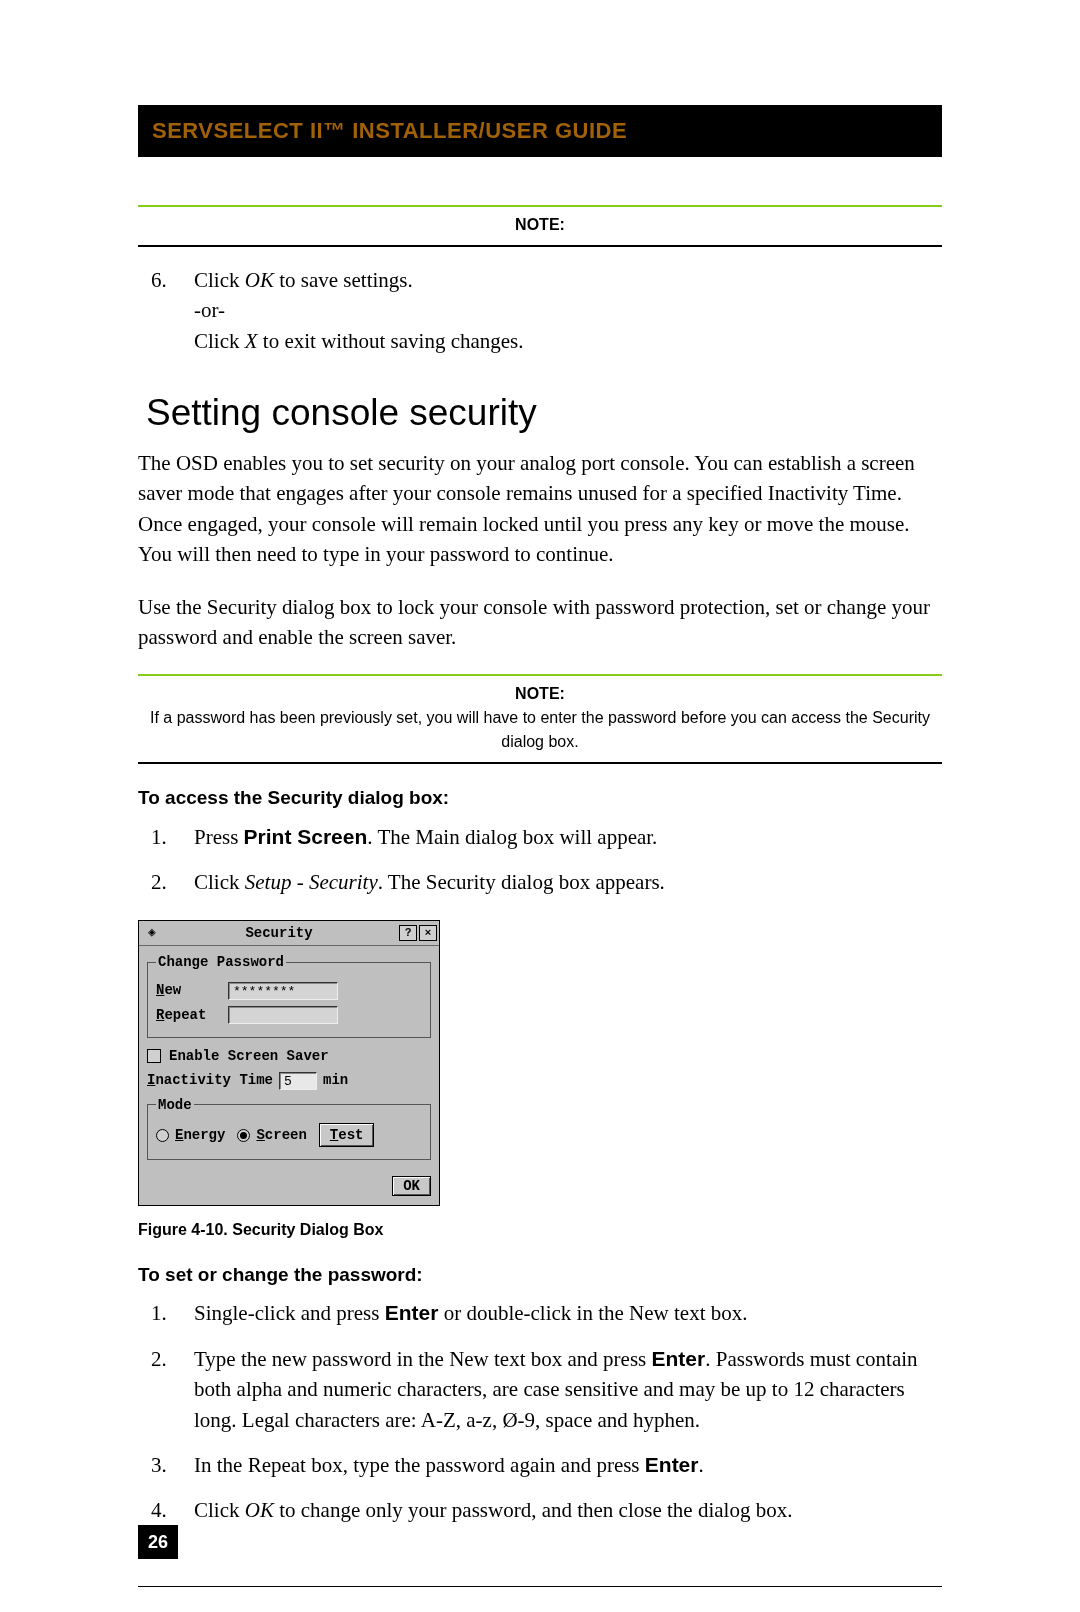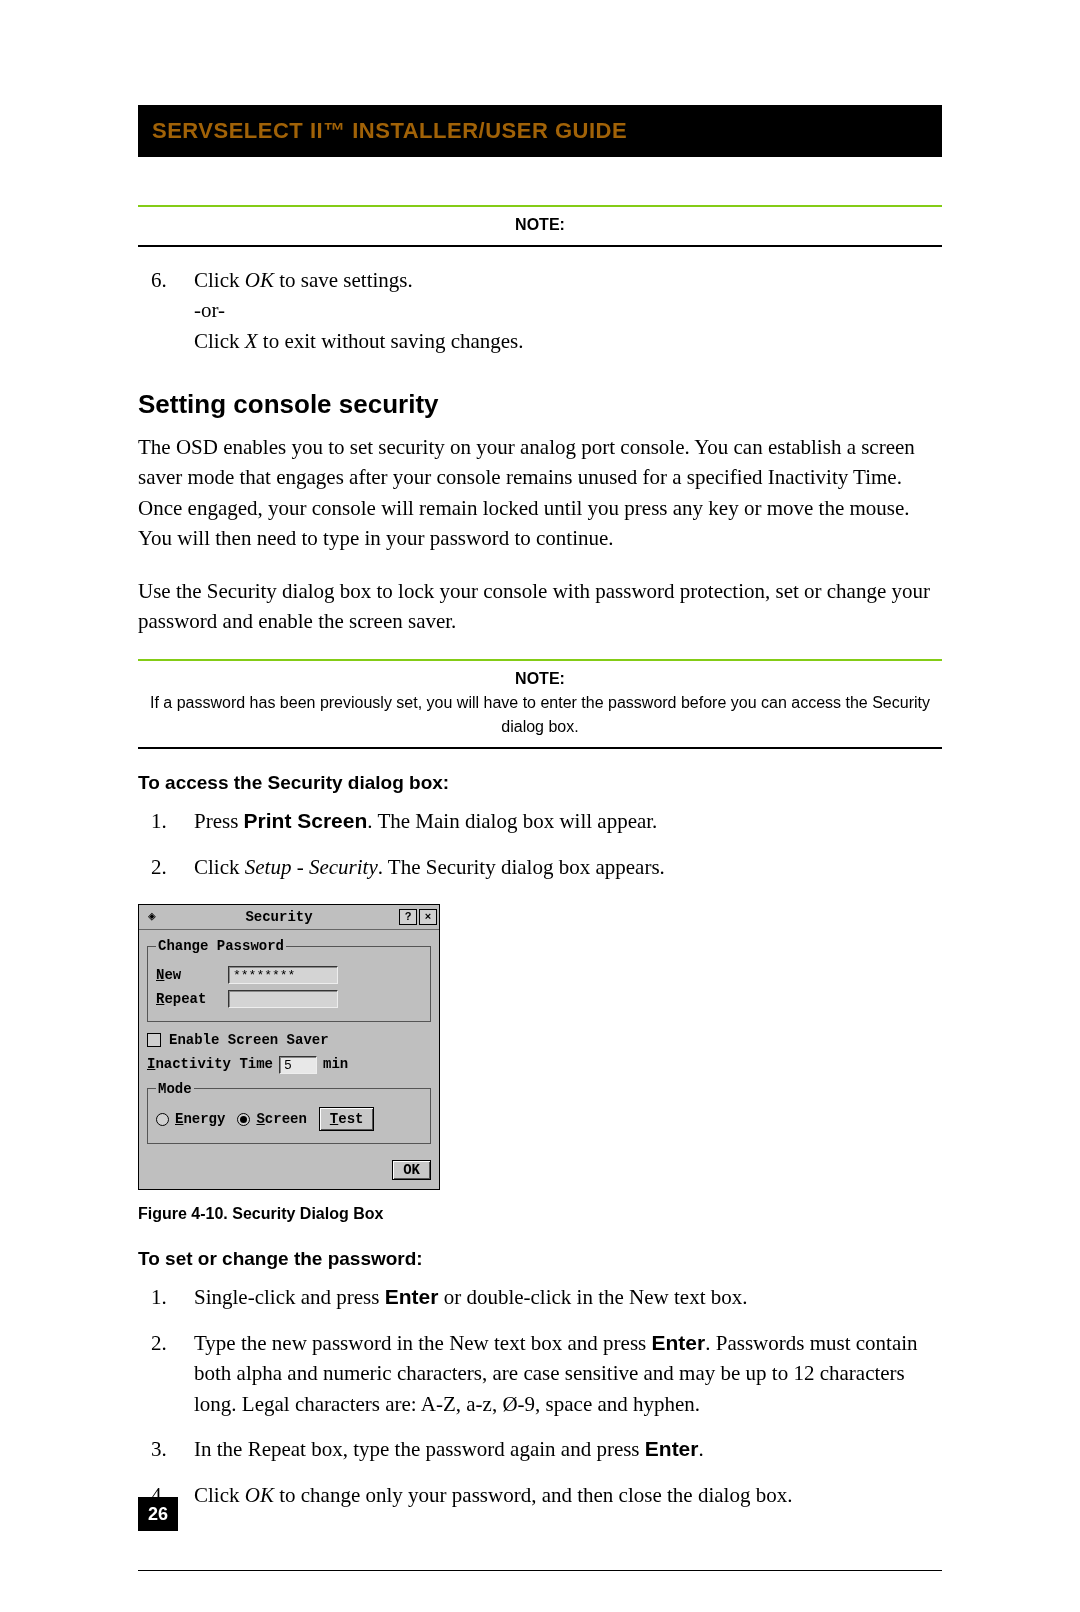--- a/index.html
+++ b/index.html
@@ -46,23 +46,23 @@
     padding-left: 34px;
     margin: 10px 0 22px 0;
   }
   ol.primary > li {
     padding-left: 22px;
     margin-bottom: 15px;
   }
   ol.primary > li:last-child { margin-bottom: 5px; }
   h2.section {
     font-family: Helvetica, Arial, sans-serif;
-    font-weight: bold;
-    font-size: 26px;
-    margin: 30px 0 8px 0;
+    font-weight: normal;
+    font-size: 37px;
+    margin: 30px 0 8px 8px;
   }
   p.body {
     margin: 8px 0 22px 0;
   }
   .subhead {
     font-family: Helvetica, Arial, sans-serif;
     font-weight: bold;
     font-size: 19px;
     margin: 20px 0 8px 0;
   }
@@ -160,21 +160,21 @@
     background:#c8c8c8;
     padding:1px 10px;
     font-family:"Courier New",monospace;
     font-weight:bold;
     font-size:14px;
     box-shadow: 1px 1px 0 #fff inset, -1px -1px 0 #555 inset;
   }
   .dlg-footer { text-align:right; padding: 0 8px 8px 0; }
   .page-num {
     position: absolute;
-    bottom: 100px;
+    bottom: 88px;
     left: 138px;
     background: #000;
     color: #fff;
     font-family: Helvetica, Arial, sans-serif;
     font-weight: bold;
     font-size: 18px;
     padding: 4px 10px;
   }
   .rule {
     border-top: 1px solid #000;

